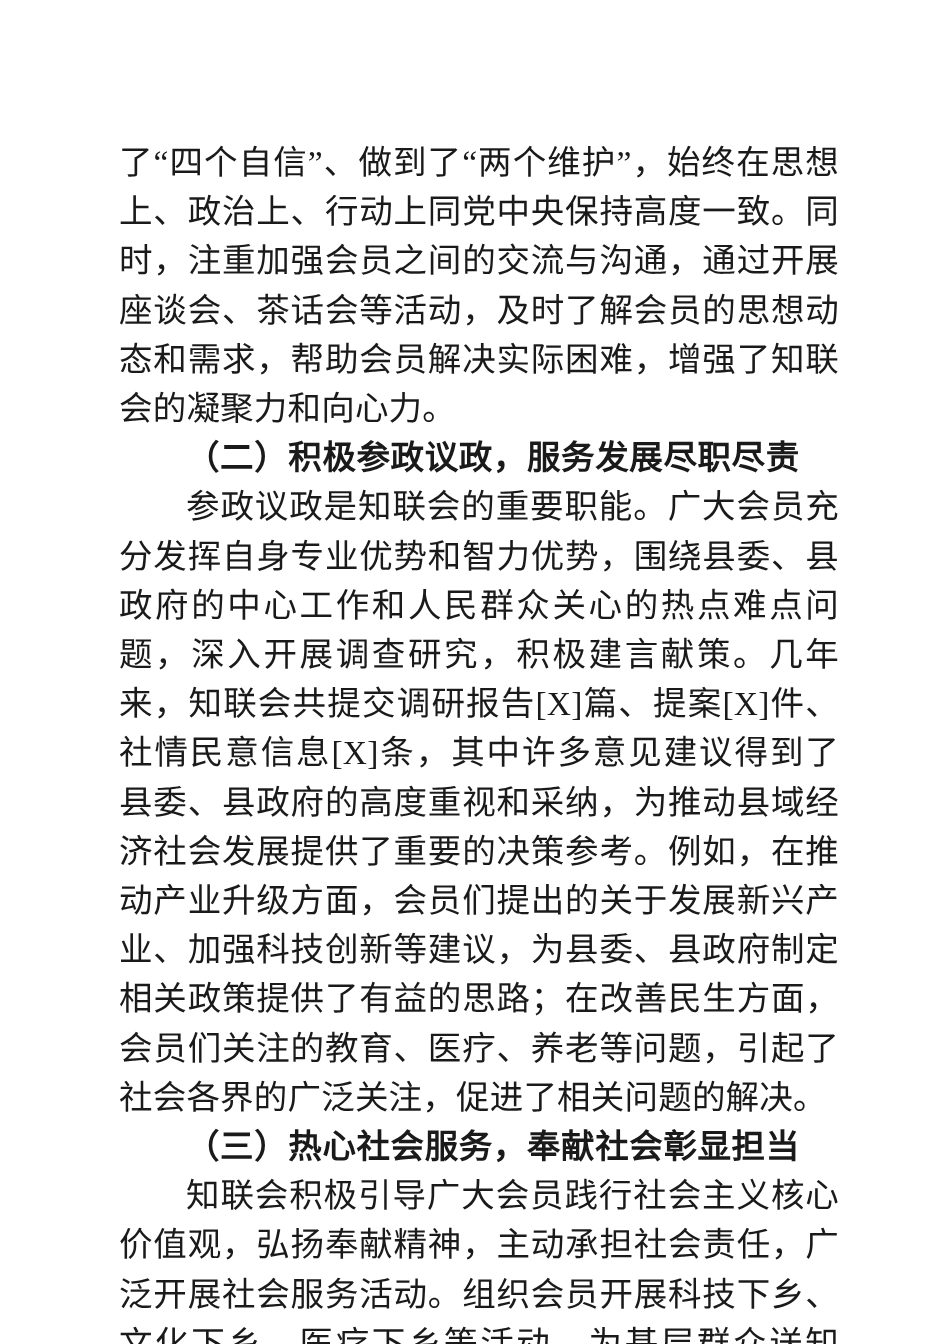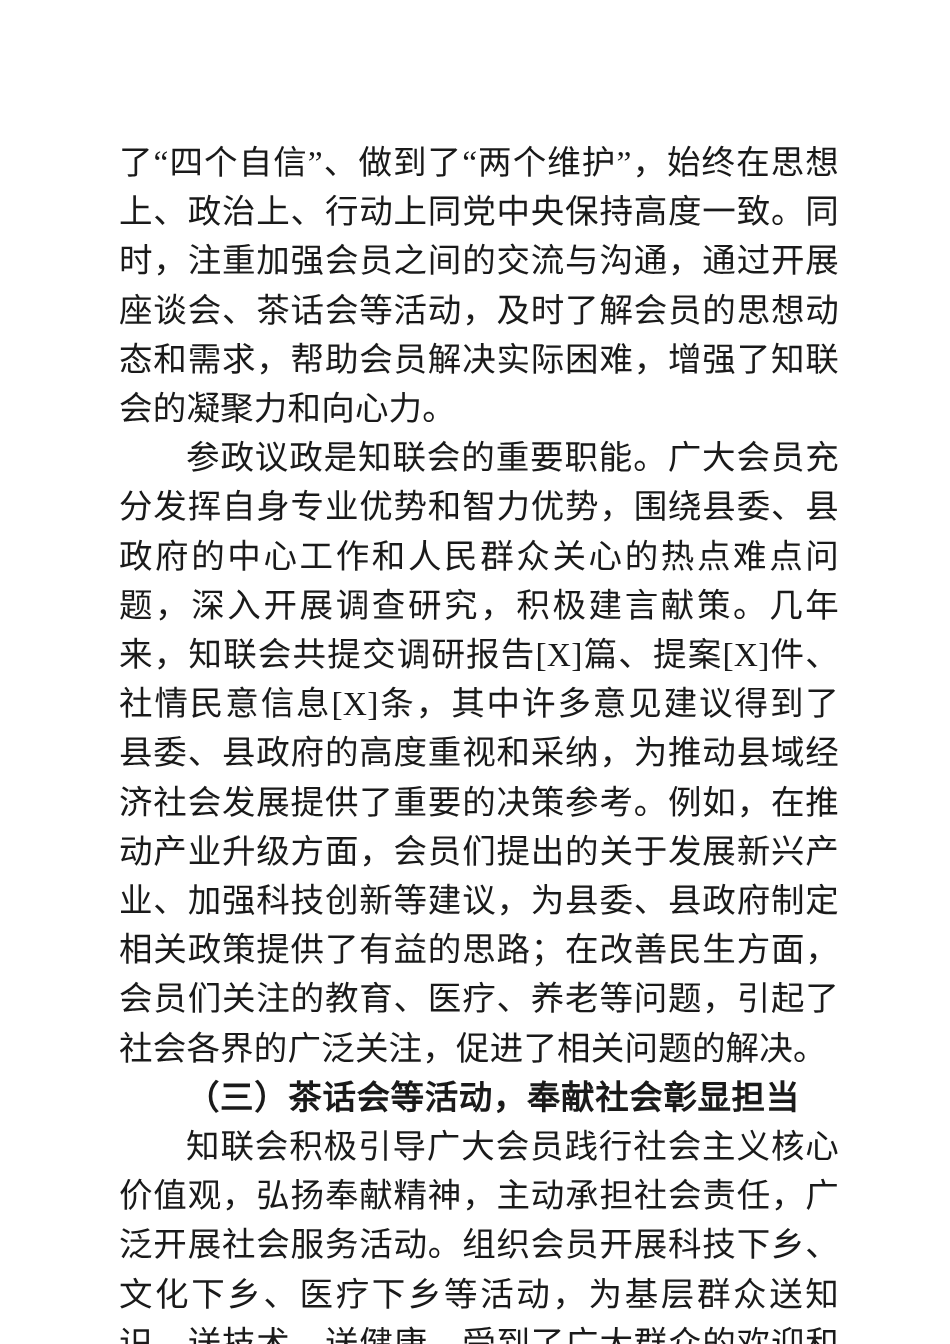--- a/index.html
+++ b/index.html
@@ -65,21 +65,22 @@
   }
 </style>
 </head>
 <body>
 
 <div class="page">
   <div class="text-column">
 
     <p class="para cont">了“四个自信”、做到了“两个维护”，始终在思想上、政治上、行动上同党中央保持高度一致。同时，注重加强会员之间的交流与沟通，通过开展座谈会、茶话会等活动，及时了解会员的思想动态和需求，帮助会员解决实际困难，增强了知联会的凝聚力和向心力。</p>
 
+    <h3 class="heading">（二）积极参政议政，服务发展尽职尽责</h3>
 
     <p class="para indent">参政议政是知联会的重要职能。广大会员充分发挥自身专业优势和智力优势，围绕县委、县政府的中心工作和人民群众关心的热点难点问题，深入开展调查研究，积极建言献策。几年来，知联会共提交调研报告[X]篇、提案[X]件、社情民意信息[X]条，其中许多意见建议得到了县委、县政府的高度重视和采纳，为推动县域经济社会发展提供了重要的决策参考。例如，在推动产业升级方面，会员们提出的关于发展新兴产业、加强科技创新等建议，为县委、县政府制定相关政策提供了有益的思路；在改善民生方面，会员们关注的教育、医疗、养老等问题，引起了社会各界的广泛关注，促进了相关问题的解决。</p>
 
-    <h3 class="heading">（三）茶话会等活动，奉献社会彰显担当</h3>
+    <h3 class="heading">（三）热心社会服务，奉献社会彰显担当</h3>
 
     <p class="para indent">知联会积极引导广大会员践行社会主义核心价值观，弘扬奉献精神，主动承担社会责任，广泛开展社会服务活动。组织会员开展科技下乡、文化下乡、医疗下乡等活动，为基层群众送知识、送技术、送健康，受到了广大群众的欢迎和好评。例如，在科技下乡活动中，会员们深入农村田间地头，为农民传</p>
 
   </div>
 </div>
 
 </body></html>

